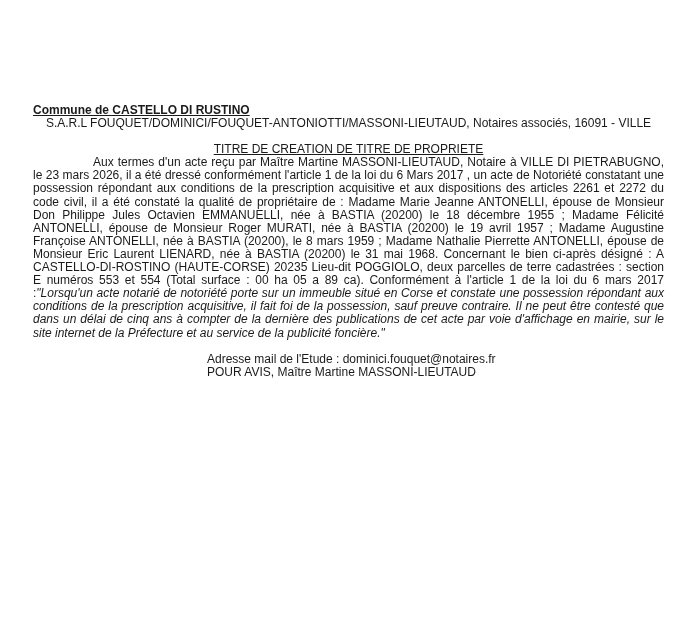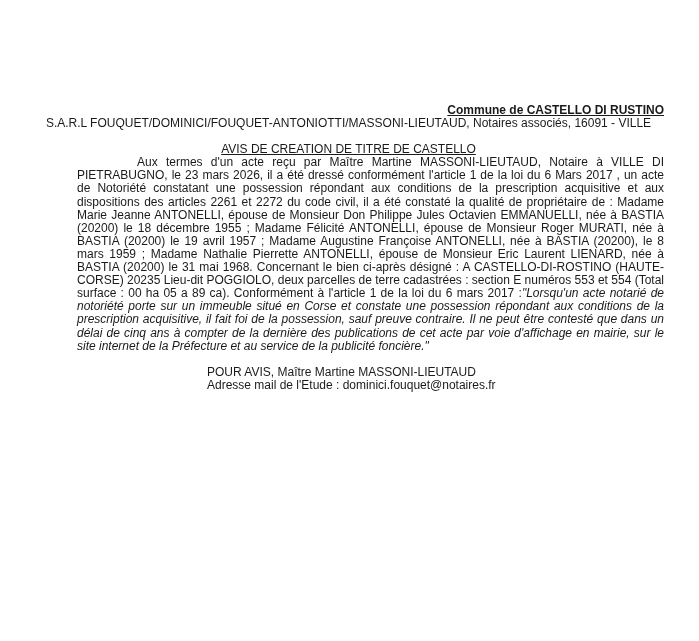--- a/index.html
+++ b/index.html
@@ -20,46 +20,46 @@
     .doc {
       position: absolute;
       left: 33px;
       top: 104px;
       width: 631px;
     }
     .center { text-align: center; }
     .title {
       font-weight: bold;
       text-decoration: underline;
-      text-align: right;
+      text-align: left;
     }
     .subtitle {
       text-decoration: underline;
       text-align: center;
       margin-top: 13px;
     }
     .justify {
       text-align: justify;
       text-align-last: left;
     }
-    .indent { text-indent: 60px; margin-left: 44px; }
+    .indent { text-indent: 60px; }
     .quote { font-style: italic; }
     .signature {
       margin-top: 13px;
       padding-left: 174px;
     }
   </style>
 </head>
 <body>
 
 <div class="doc">
   <div class="title">Commune de CASTELLO DI RUSTINO</div>
   <div class="center">S.A.R.L FOUQUET/DOMINICI/FOUQUET-ANTONIOTTI/MASSONI-LIEUTAUD, Notaires associés, 16091 - VILLE</div>
 
-  <div class="subtitle">AVIS DE CREATION DE TITRE DE CASTELLO</div>
+  <div class="subtitle">TITRE DE CREATION DE TITRE DE PROPRIETE</div>
 
   <div class="justify indent"><span>Aux termes d'un acte reçu par Maître Martine MASSONI-LIEUTAUD, Notaire à VILLE DI PIETRABUGNO, le 23 mars 2026, il a été dressé conformément l'article 1 de la loi du 6 Mars 2017 , un acte de Notoriété constatant une possession répondant aux conditions de la prescription acquisitive et aux dispositions des articles 2261 et 2272 du code civil, il a été constaté la qualité de propriétaire de : Madame Marie Jeanne ANTONELLI, épouse de Monsieur Don Philippe Jules Octavien EMMANUELLI, née à BASTIA (20200) le 18 décembre 1955 ; Madame Félicité ANTONELLI, épouse de Monsieur Roger MURATI, née à BASTIA (20200) le 19 avril 1957 ; Madame Augustine Françoise ANTONELLI, née à BASTIA (20200), le 8 mars 1959 ; Madame Nathalie Pierrette ANTONELLI, épouse de Monsieur Eric Laurent LIENARD, née à BASTIA (20200) le 31 mai 1968. Concernant le bien ci-après désigné : A CASTELLO-DI-ROSTINO (HAUTE-CORSE) 20235 Lieu-dit POGGIOLO, deux parcelles de terre cadastrées : section E numéros 553 et 554 (Total surface : 00 ha 05 a 89 ca). Conformément à l'article 1 de la loi du 6 mars 2017 :</span><span class="quote">"Lorsqu'un acte notarié de notoriété porte sur un immeuble situé en Corse et constate une possession répondant aux conditions de la prescription acquisitive, il fait foi de la possession, sauf preuve contraire. Il ne peut être contesté que dans un délai de cinq ans à compter de la dernière des publications de cet acte par voie d'affichage en mairie, sur le site internet de la Préfecture et au service de la publicité foncière."</span></div>
 
   <div class="signature">
+    <div>Adresse mail de l'Etude : dominici.fouquet@notaires.fr</div>
     <div>POUR AVIS, Maître Martine MASSONI-LIEUTAUD</div>
-    <div>Adresse mail de l'Etude : dominici.fouquet@notaires.fr</div>
   </div>
 </div>
 
 </body></html>

